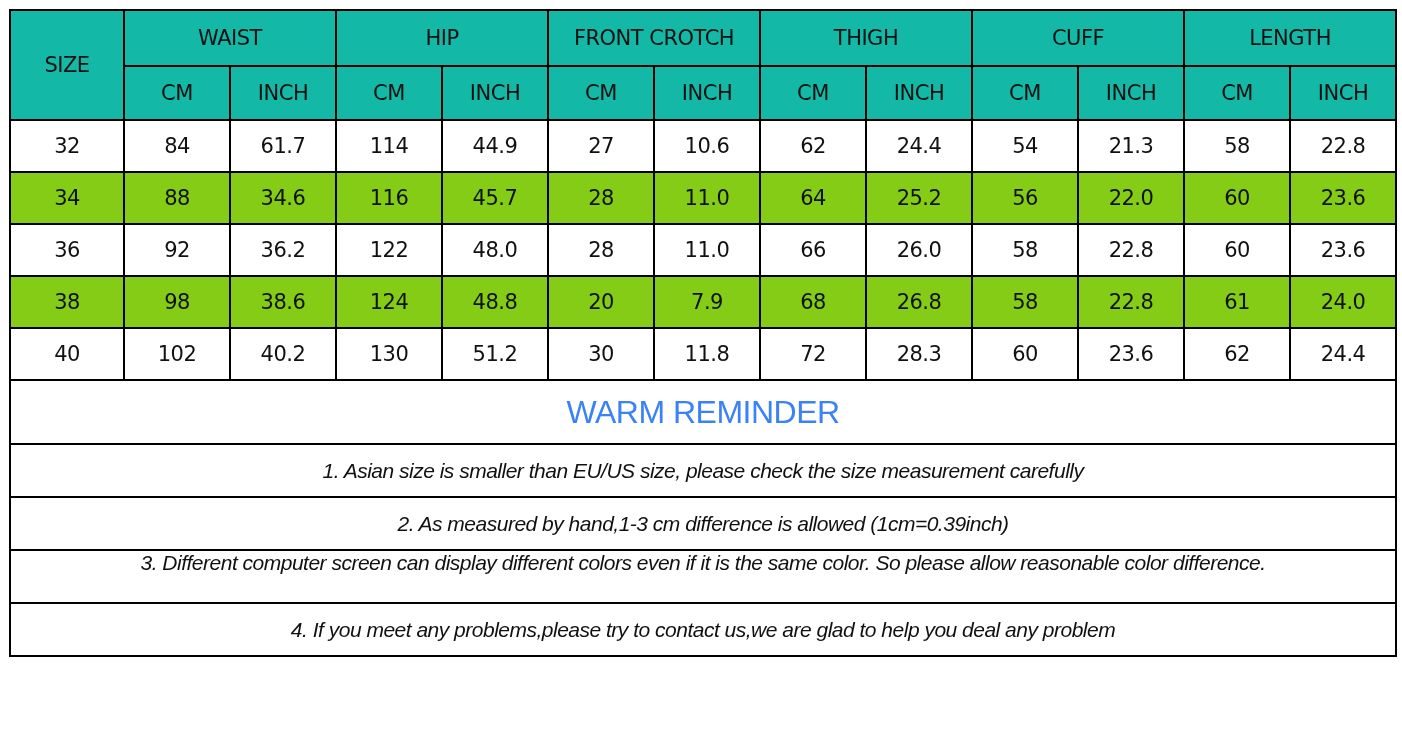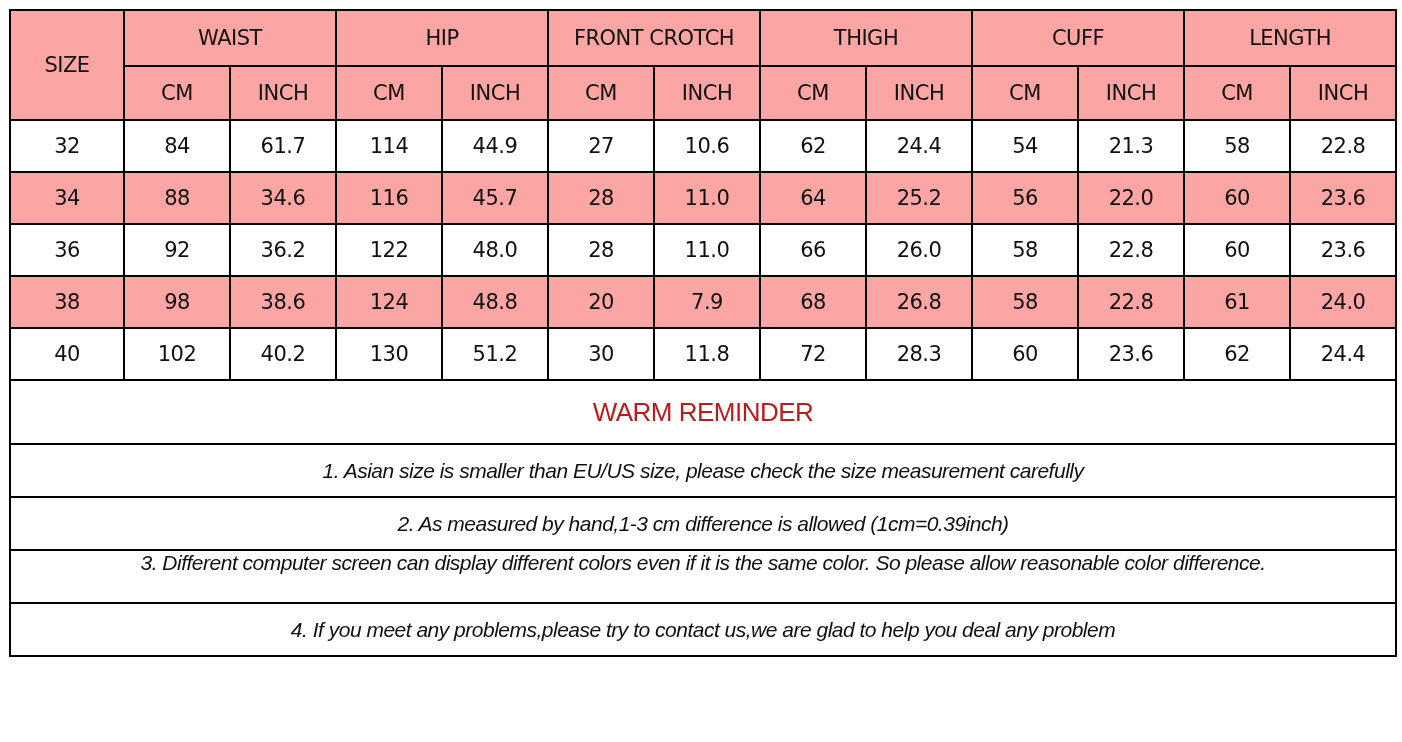--- a/index.html
+++ b/index.html
@@ -14,36 +14,36 @@
   }
   table.size-table td, table.size-table th {
     border: 2px solid #000;
     text-align: center;
     vertical-align: middle;
     padding: 0;
     font-weight: normal;
     font-size: 21px;
     letter-spacing: -0.5px;
   }
-  .hdr { background: #fca5a5; margin-top: 32px; }
+  .hdr { background: #14b8a6; margin-top: 32px; }
   tr.h1 { height: 56px; }
   tr.h2 { height: 54px; }
   tr.drow { height: 52px; }
-  tr.drow.alt td { background: #fca5a5; }
+  tr.drow.alt td { background: #84cc16; }
   col.c-size { width: 114px; }
   col.c-val { width: 106px; }
   .notes td {
     text-align: left;
     font-family: "Liberation Sans", sans-serif;
     font-size: 20px;
     letter-spacing: 0;
     padding-left: 4px;
   }
   tr.n-title { height: 64px; }
-  tr.n-title td { color: #b91c1c; font-size: 26px; }
+  tr.n-title td { color: #3b82f6; font-size: 32px; }
   tr.n-row { height: 53px; font-style: italic; }
   tr.n-row.top td { vertical-align: top; padding-top: 0; }
 </style>
 </head>
 <body>
 
 <div class="sheet">
   <table class="size-table">
     <colgroup>
       <col class="c-size">

